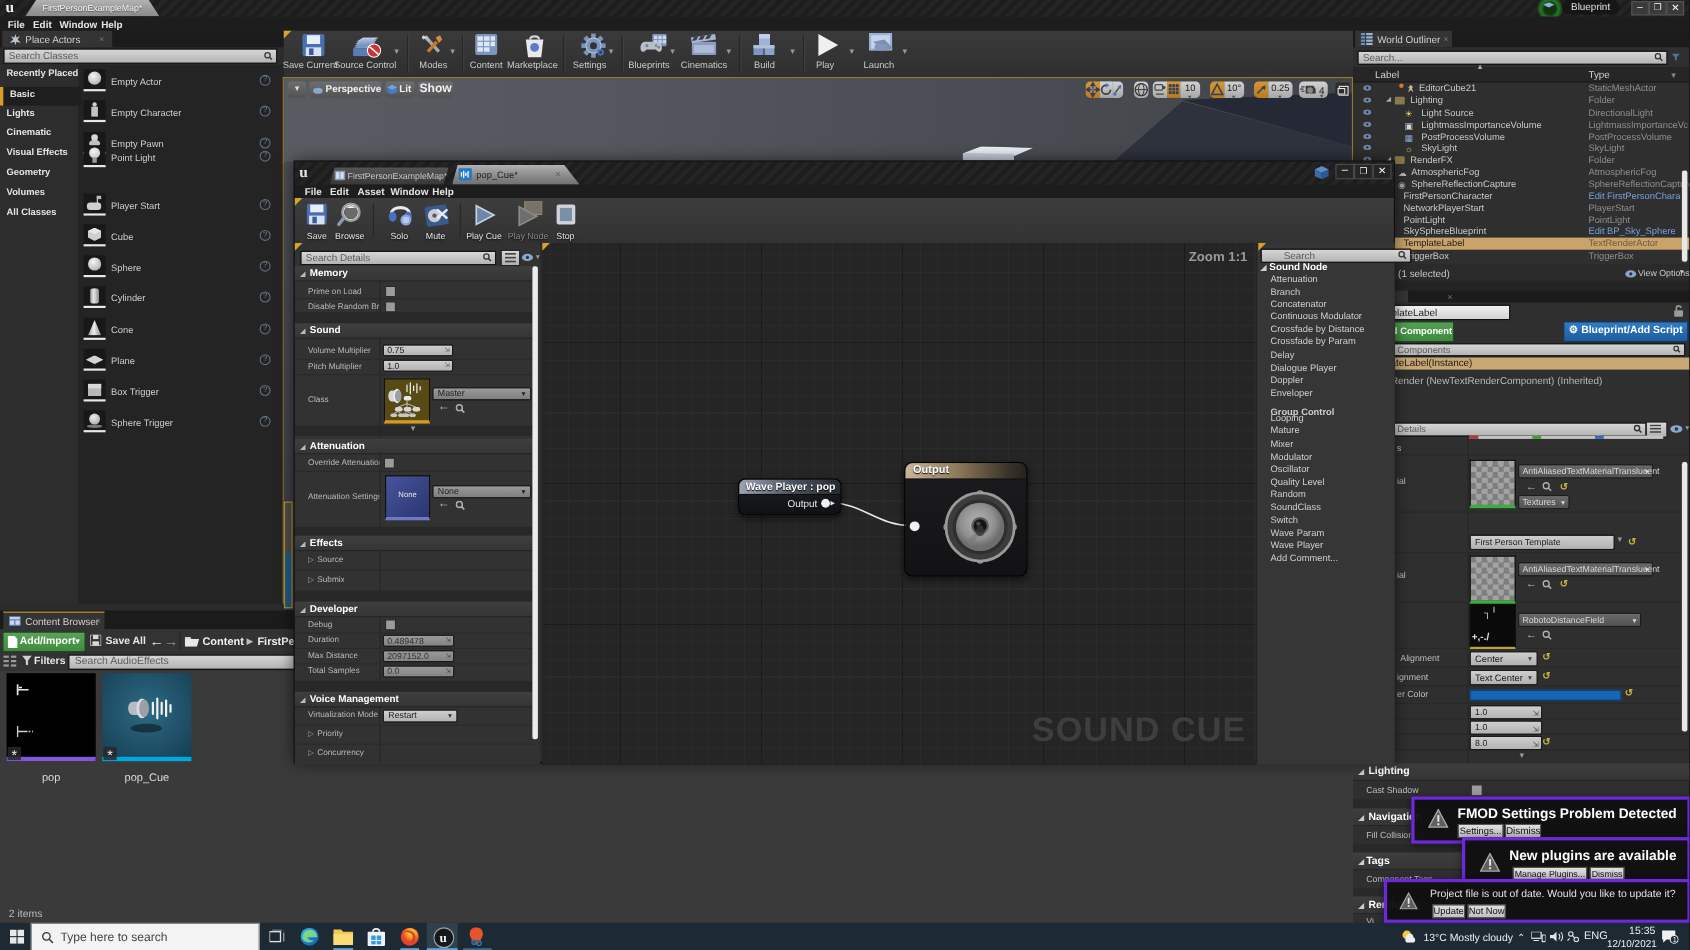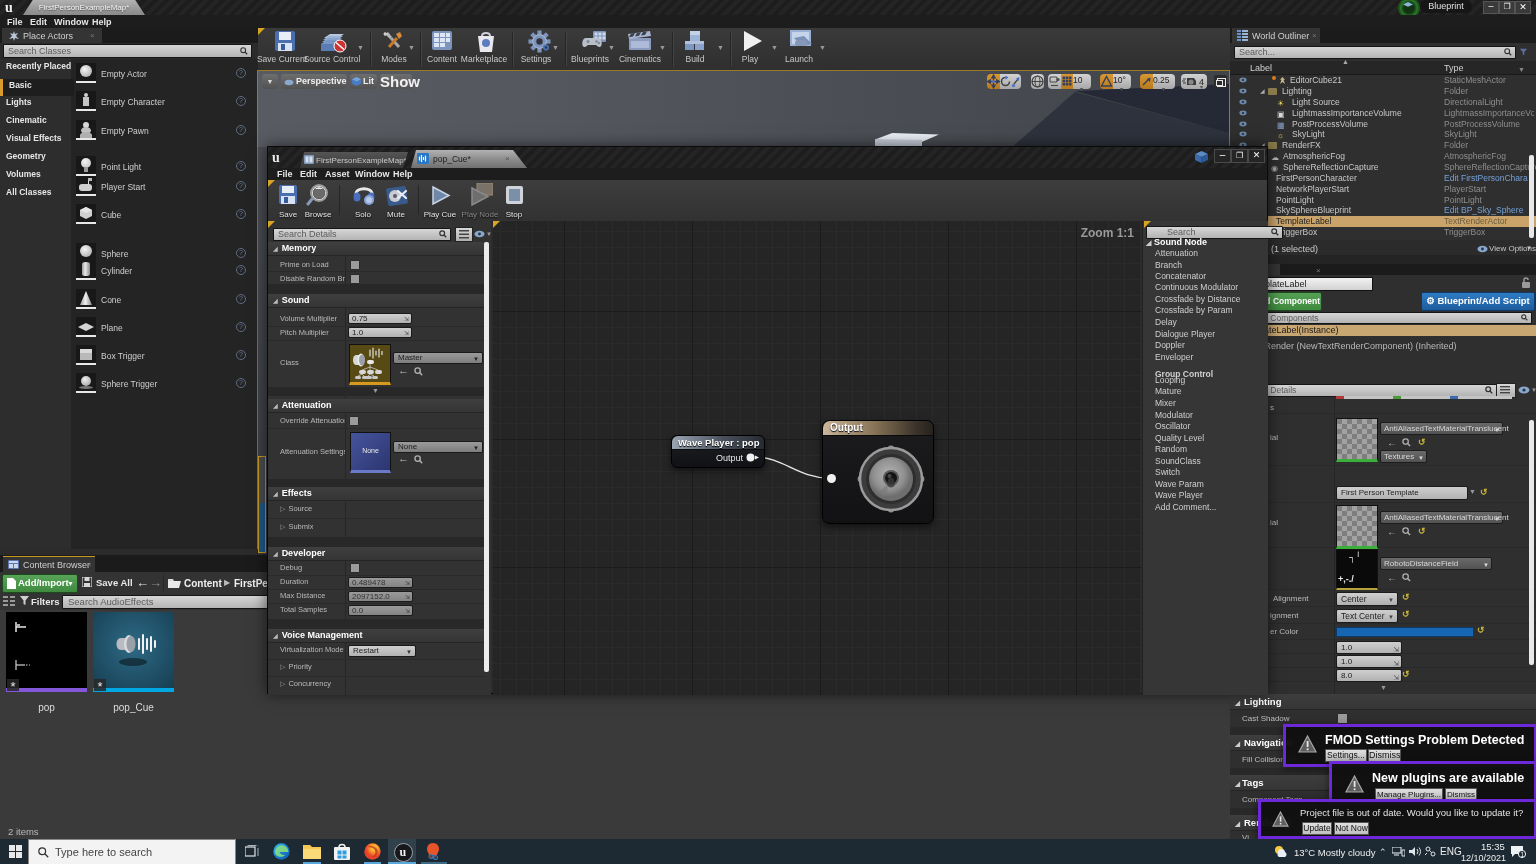--- a/index.html
+++ b/index.html
@@ -89,21 +89,21 @@
         </div>
   <div class="abs actor-row" style="top:120px;">
           <div class="aicon">
             <div style="position:absolute;left:7px;top:2px;width:6px;height:6px;border-radius:50%;background:#d8d8d8;"></div>
             <div style="position:absolute;left:5px;top:7px;width:10px;height:7px;border-radius:50%;background:#c0c0c0;"></div>
             <div style="position:absolute;left:4px;top:12px;width:12px;height:6px;border-radius:50% 50% 0 0;background:#b0b0b0;"></div>
           </div>
           <span class="alab">Empty Pawn</span>
           <div class="ico-q"></div>
         </div>
-  <div class="abs actor-row" style="top:156px;">
+  <div class="abs actor-row" style="top:132px;">
           <div class="aicon">
             <div style="position:absolute;left:5px;top:2px;width:10px;height:10px;border-radius:50%;background:radial-gradient(circle at 40% 35%,#f4f4f4,#bdbdbd);"></div>
             <div style="position:absolute;left:8px;top:11px;width:4px;height:5px;background:#9a9a9a;"></div>
           </div>
           <span class="alab">Point Light</span>
           <div class="ico-q"></div>
         </div>
   <div class="abs actor-row" style="top:176px;">
           <div class="aicon">
             <div style="position:absolute;left:3px;top:8px;width:13px;height:7px;border-radius:3px;background:#cfcfcf;"></div>
@@ -114,21 +114,21 @@
           <div class="ico-q"></div>
         </div>
   <div class="abs actor-row" style="top:204px;">
           <div class="aicon">
             <div style="position:absolute;left:4px;top:3px;width:12px;height:12px;background:#cfcfcf;clip-path:polygon(50% 0,100% 25%,100% 75%,50% 100%,0 75%,0 25%);"></div>
             <div style="position:absolute;left:4px;top:3px;width:12px;height:6px;background:#e6e6e6;clip-path:polygon(50% 0,100% 50%,50% 100%,0 50%);"></div>
           </div>
           <span class="alab">Cube</span>
           <div class="ico-q"></div>
         </div>
-  <div class="abs actor-row" style="top:243px;text-align:right;">
+  <div class="abs actor-row" style="top:232px;text-align:right;">
           <div class="aicon">
             <div class="ball"></div>
           </div>
           <span class="alab">Sphere</span>
           <div class="ico-q"></div>
         </div>
   <div class="abs actor-row" style="top:260px;">
           <div class="aicon">
             <div style="position:absolute;left:6px;top:2px;width:8px;height:14px;background:linear-gradient(90deg,#9a9a9a,#e8e8e8 40%,#8a8a8a);border-radius:4px/2px;"></div>
           </div>
@@ -331,26 +331,26 @@
  </div>
 
  <div class="abs" style="left:262px;top:74px;width:16px;height:15px;background:linear-gradient(#6e6e6e,#525252);border-radius:3px;color:#ddd;font-size:7px;text-align:center;line-height:15px;">▼</div>
  <div class="abs" style="left:281px;top:74px;width:66px;height:15px;background:linear-gradient(#6e6e6e,#525252);border-radius:3px;color:#f0f0f0;font-size:9px;font-weight:bold;line-height:15px;"><span style="margin-left:15px;">Perspective</span><svg class="abs" style="left:3px;top:5px;" width="10" height="7" viewBox="0 0 11 8">
           <ellipse cx="5.5" cy="4" rx="5" ry="3.2" fill="#88a8cc"></ellipse>
         </svg></div>
  <div class="abs" style="left:350px;top:74px;width:27px;height:15px;background:linear-gradient(#6e6e6e,#525252);border-radius:3px;color:#f0f0f0;font-size:9px;font-weight:bold;line-height:15px;"><span style="margin-left:13px;">Lit</span><svg class="abs" style="left:2px;top:3px;" width="9" height="9" viewBox="0 0 10 10">
           <path d="M5 0 L10 2.5 L10 7.5 L5 10 L0 7.5 L0 2.5 Z" fill="#4a7ac0"></path>
           <path d="M5 0 L10 2.5 L5 5 L0 2.5 Z" fill="#77a2d8"></path>
         </svg></div>
- <div class="abs" style="left:380px;top:74px;width:32px;height:15px;background:linear-gradient(#6e6e6e,#525252);border-radius:3px;color:#f0f0f0;font-size:15px;font-weight:bold;line-height:15px;text-align:center;">Show</div>
+ <div class="abs" style="left:380px;top:74px;width:32px;height:15px;background:linear-gradient(#6e6e6e,#525252);border-radius:3px;color:#f0f0f0;font-size:11px;font-weight:bold;line-height:15px;text-align:center;">Show</div>
 
  <div id="xform-toolbar">
   <style>.xb{position:absolute;top:74px;height:15px;background:linear-gradient(#d2d2d2,#a8a8a8);}
   .xbo{position:absolute;top:74px;height:15px;background:linear-gradient(#d89732,#b87a1e);}
-  .xnum{color:#222;font-size:8.5px;line-height:13px;}</style>
+  .xnum{color:#222;font-size:8.5px;text-align:center;line-height:13px;}</style>
   <div class="xbo" style="left:987px;width:13px;border-radius:4px 0 0 4px;"><svg width="13" height="15" viewBox="0 0 13 15">
             <g stroke="#35415c" stroke-width="1.2" fill="#35415c">
               <line x1="6.5" y1="3" x2="6.5" y2="12"></line>
               <line x1="2" y1="7.5" x2="11" y2="7.5"></line>
               <path d="M6.5 1 L4.8 3.8 L8.2 3.8 Z"></path>
               <path d="M6.5 14 L4.8 11.2 L8.2 11.2 Z"></path>
               <path d="M0.5 7.5 L3.3 5.8 L3.3 9.2 Z"></path>
               <path d="M12.5 7.5 L9.7 5.8 L9.7 9.2 Z"></path>
             </g>
             <circle cx="6.5" cy="7.5" r="1.6" fill="#4a6fd0"></circle>
@@ -1084,20 +1084,21 @@
  </div>
 
  <div id="scgraph" class="abs" style="left:225px;top:74px;width:648px;height:474px;background:
    repeating-linear-gradient(90deg,transparent 0 71px,#1b1b1b 71px 72px,transparent 72px 128px),
    repeating-linear-gradient(180deg,transparent 0 90px,#1b1b1b 90px 91px,transparent 91px 128px),
    repeating-linear-gradient(90deg,transparent 0 7px,#2b2b2b 7px 8px,transparent 8px 16px),
    repeating-linear-gradient(180deg,transparent 0 10px,#2b2b2b 10px 11px,transparent 11px 16px),
    #252525;">
   <div class="abs tri" style="left:0;top:0;border-left:7px solid #d8a425;border-bottom:7px solid transparent;"></div>
   <div class="abs" style="right:7px;top:5px;color:#9a9a9a;font-size:12px;font-weight:bold;">Zoom 1:1</div>
+  <div class="abs" style="right:8px;top:425px;color:#3e3e3e;font-size:31px;font-weight:bold;letter-spacing:1px;font-stretch:condensed;">SOUND CUE</div>
 
   <svg class="abs" style="left:255px;top:215px;" width="90" height="50" viewBox="0 0 90 50">
           <path d="M7 21 C35 21 50 42 81 42" fill="none" stroke="#e8e8e8" stroke-width="1.4"></path>
         </svg>
 
   <div class="abs" style="left:178px;top:214px;width:92px;height:31px;background:linear-gradient(#1d2025,#101114);border:1px solid #000;border-radius:6px;box-shadow:0 3px 6px rgba(0,0,0,.5);">
    <div class="abs" style="left:0;top:0;width:92px;height:13px;border-radius:6px 6px 0 0;background:linear-gradient(90deg,#9aa5b4,#4a515e 55%,#262a31);border-bottom:1px solid #0a0a0a;"></div>
    <span class="abs" style="left:6px;top:1px;color:#fff;font-weight:bold;font-size:9.5px;text-shadow:0 1px 1px #000;">Wave Player : pop</span>
    <span class="abs" style="left:44px;top:17px;color:#e8e8e8;font-size:9px;">Output</span>
    <svg class="abs" style="left:74px;top:17px;" width="14" height="9" viewBox="0 0 14 9">

